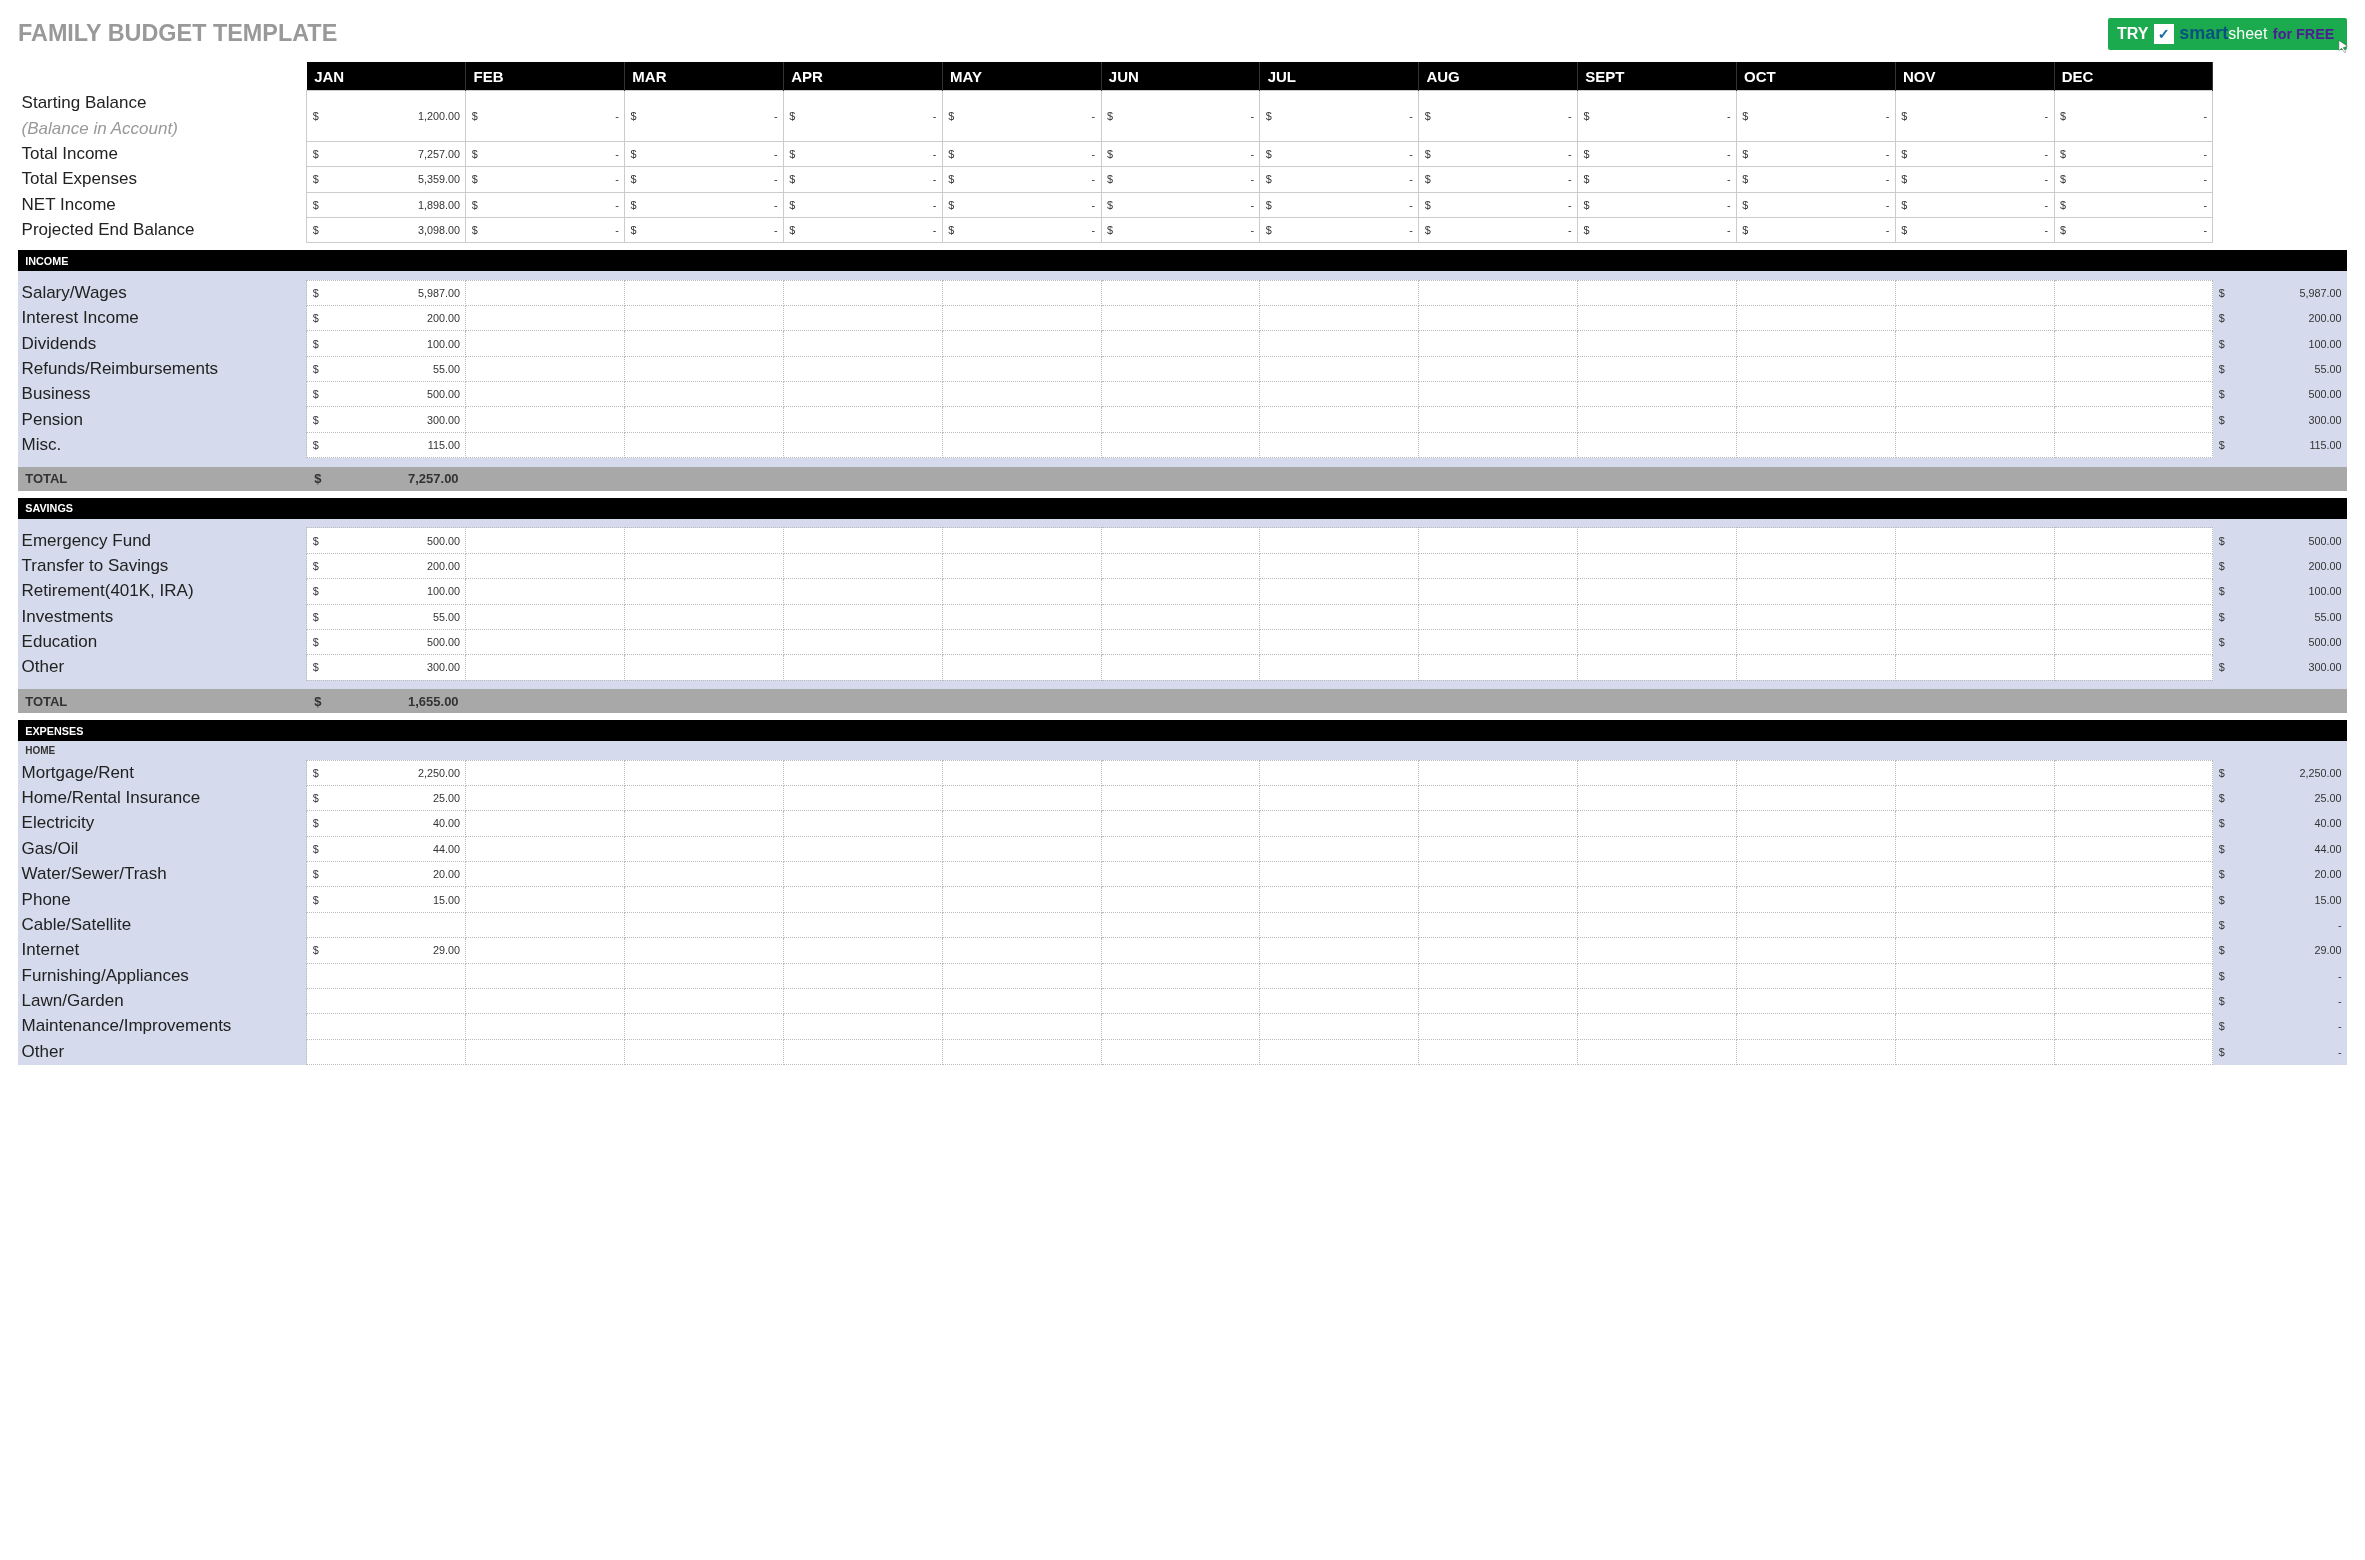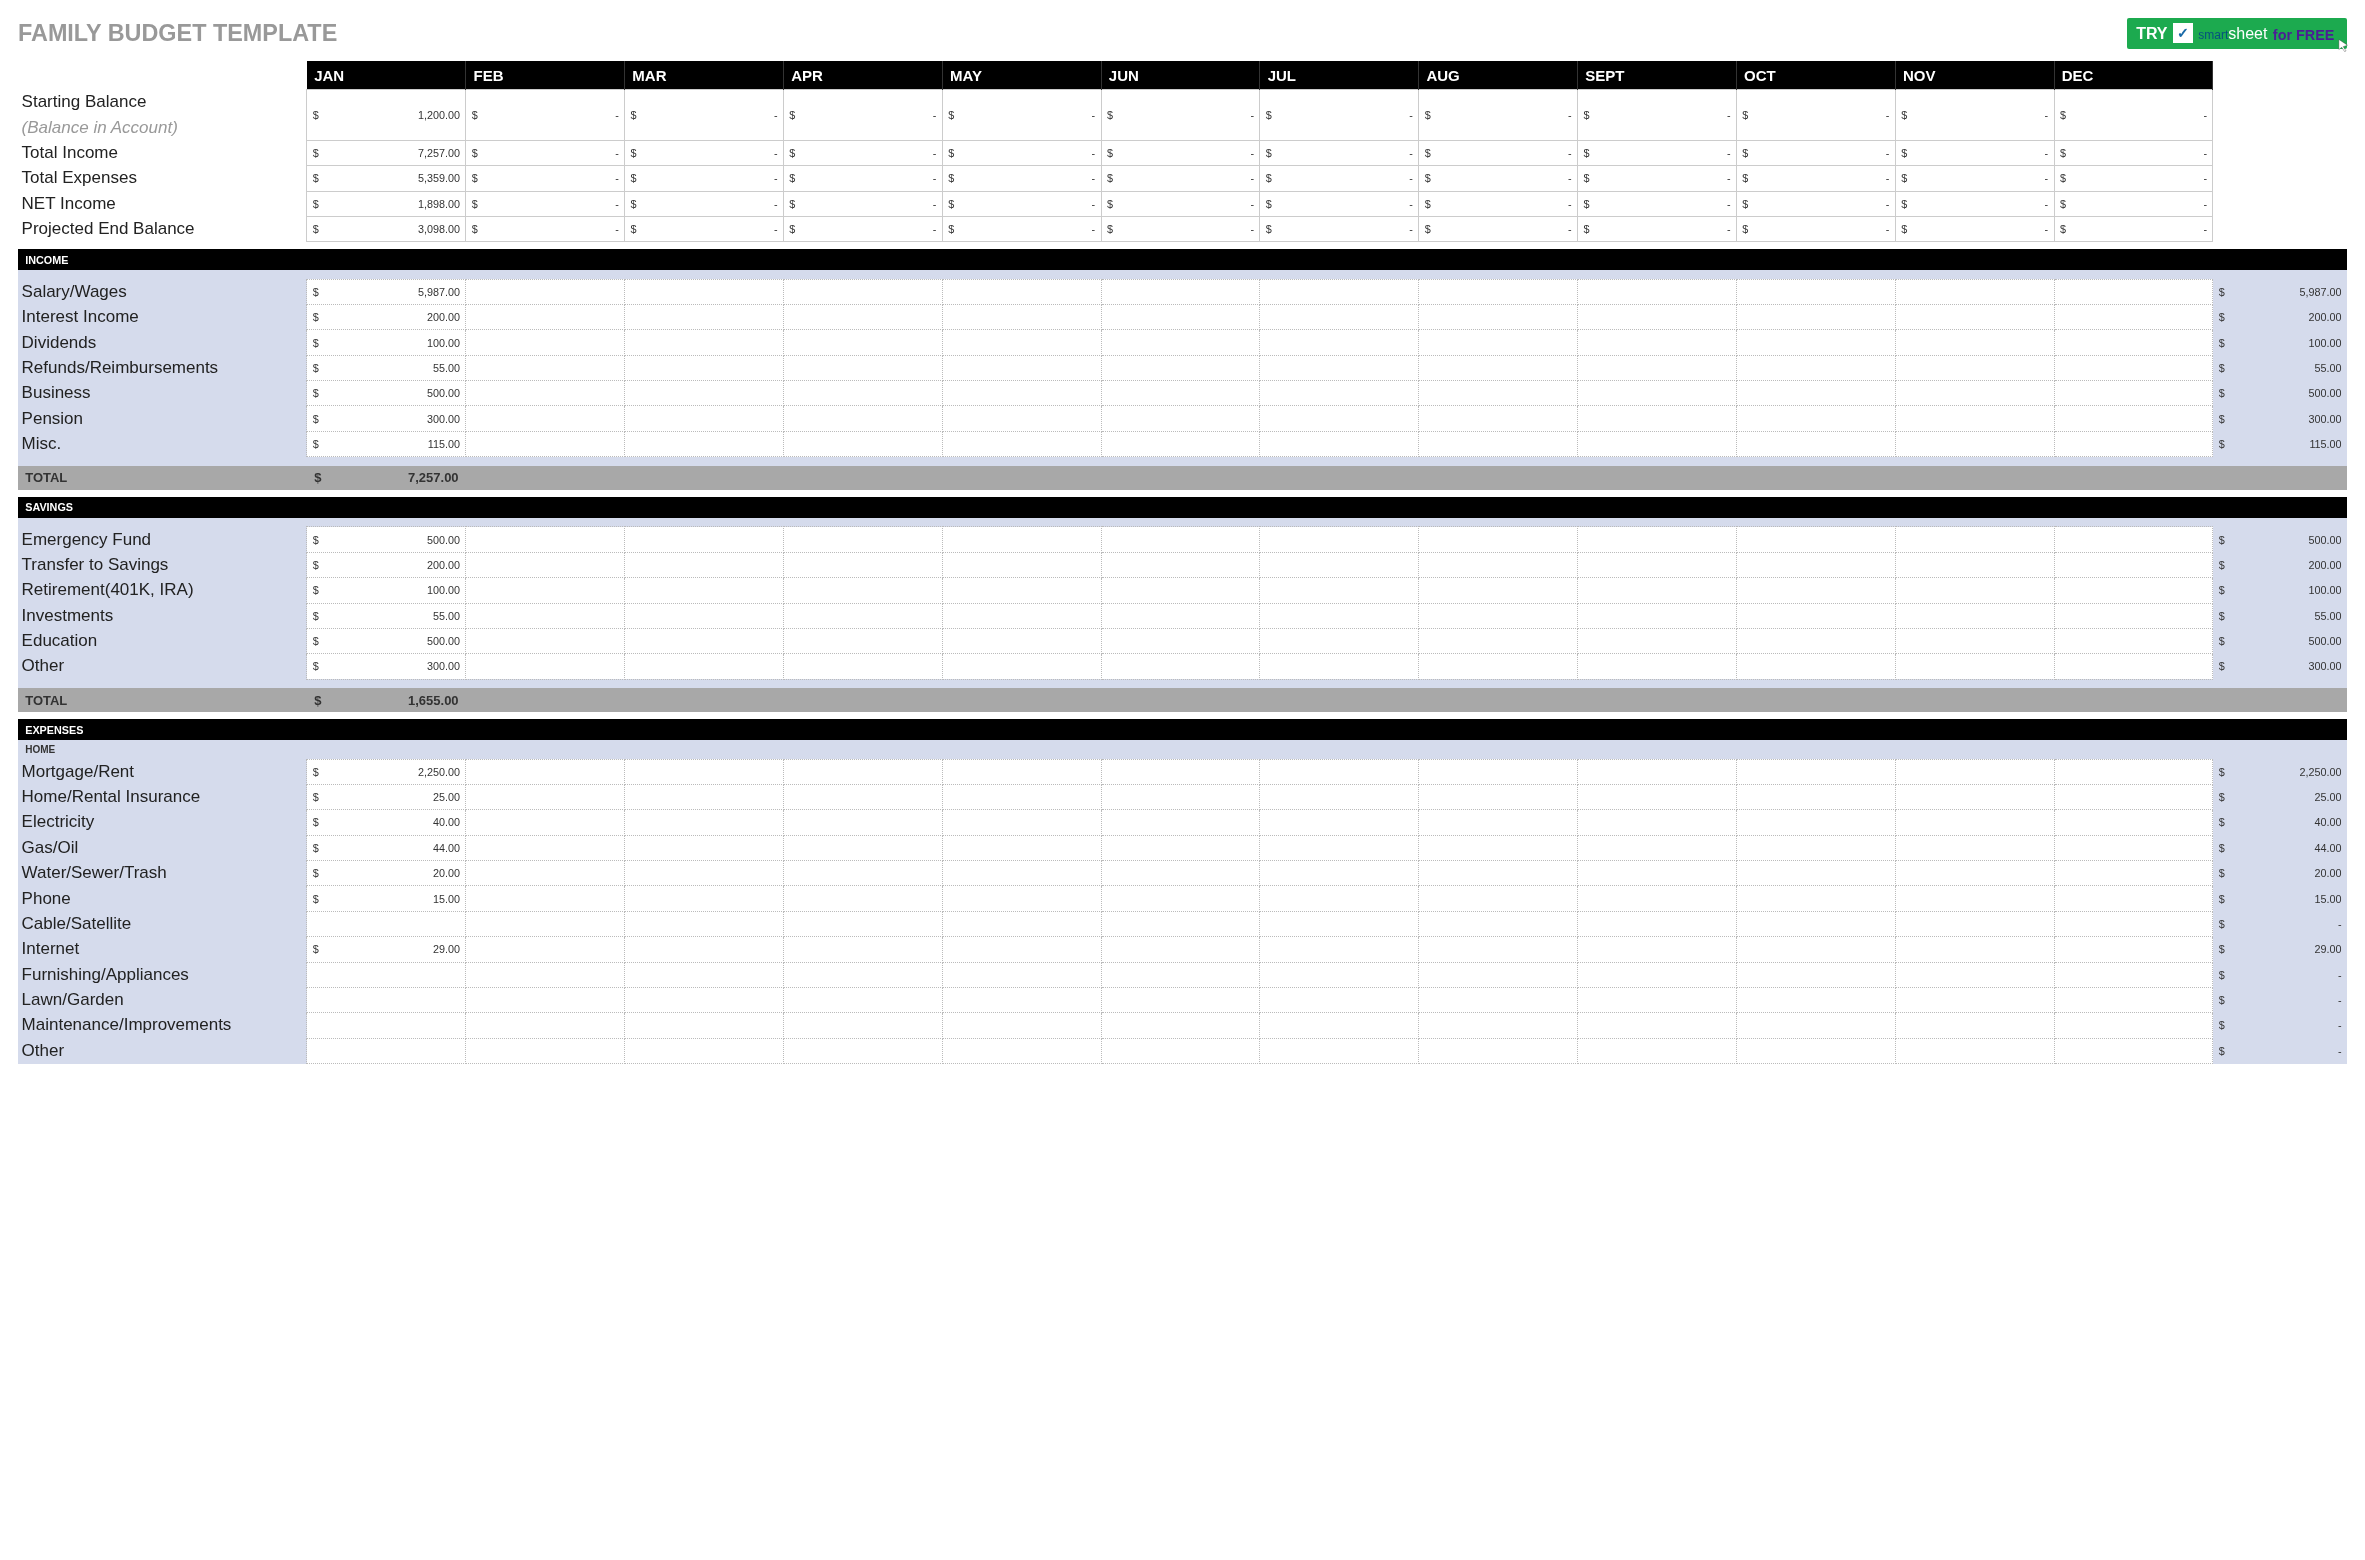--- a/index.html
+++ b/index.html
@@ -1,22 +1,22 @@
 <!DOCTYPE html>
 <html style="font-size:14.4px"><head>
 <meta charset="utf-8">
 <style>
   * { box-sizing: border-box; margin: 0; padding: 0; }
   body { font-family: Arial, Helvetica, sans-serif; font-size: 10.8px; color: #333; background: #fff; padding: 18px; }
   .header-row { display: flex; justify-content: space-between; align-items: center; margin-bottom: 12.6px; }
   .title { font-size: 23.4px; font-weight: bold; color: #999; letter-spacing: 0px; }
-  .try-btn { background: #1caa4f; padding: 5.4px 12.6px 5.4px 9px; display: flex; align-items: flex-end; gap: 5.4px; cursor: pointer; position: relative; border-radius:2px;}
+  .try-btn { background: #1caa4f; padding: 5.4px 12.6px 5.4px 9px; display: flex; align-items: center; gap: 5.4px; cursor: pointer; position: relative; border-radius:2px;}
   .try-btn .t { color: #fff; font-size: 16px; font-weight: bold; }
   .try-btn .chk { width: 20px; height: 20px; background: #fff; display: flex; align-items: center; justify-content: center; color: #1a6aa8; font-weight: bold; font-size: 14.4px;}
-  .try-btn .logo { color: #06517e; font-size: 12px; font-weight: normal; }
+  .try-btn .logo { color: #06517e; font-size: 18px; font-weight: bold; }
   .try-btn .logo2 { color: #fff; font-size: 16px; }
   .try-btn .f { color: #4c1d95; font-size: 14.4px; font-weight: bold; }
   .try-btn .cursor-ic { position: absolute; right: -3.6px; bottom: -3.6px; width: 14.4px; height: 14.4px; }
   table { border-collapse: collapse; width: 100%; table-layout: fixed; }
   col.lbl { width: 151px; }
   col.m { width: 83px; }
   col.tot { width: 70px; }
   th.mhead { background: #000; color: #fff; text-align: left; padding: 5.4px 7.2px; font-weight: bold; font-size: 15px; border-right:0.9px solid #333;}
   th.blank { background: #fff; }
   td.lbl { padding: 2.7px 3.6px; font-size: 17px; color: #222; }

